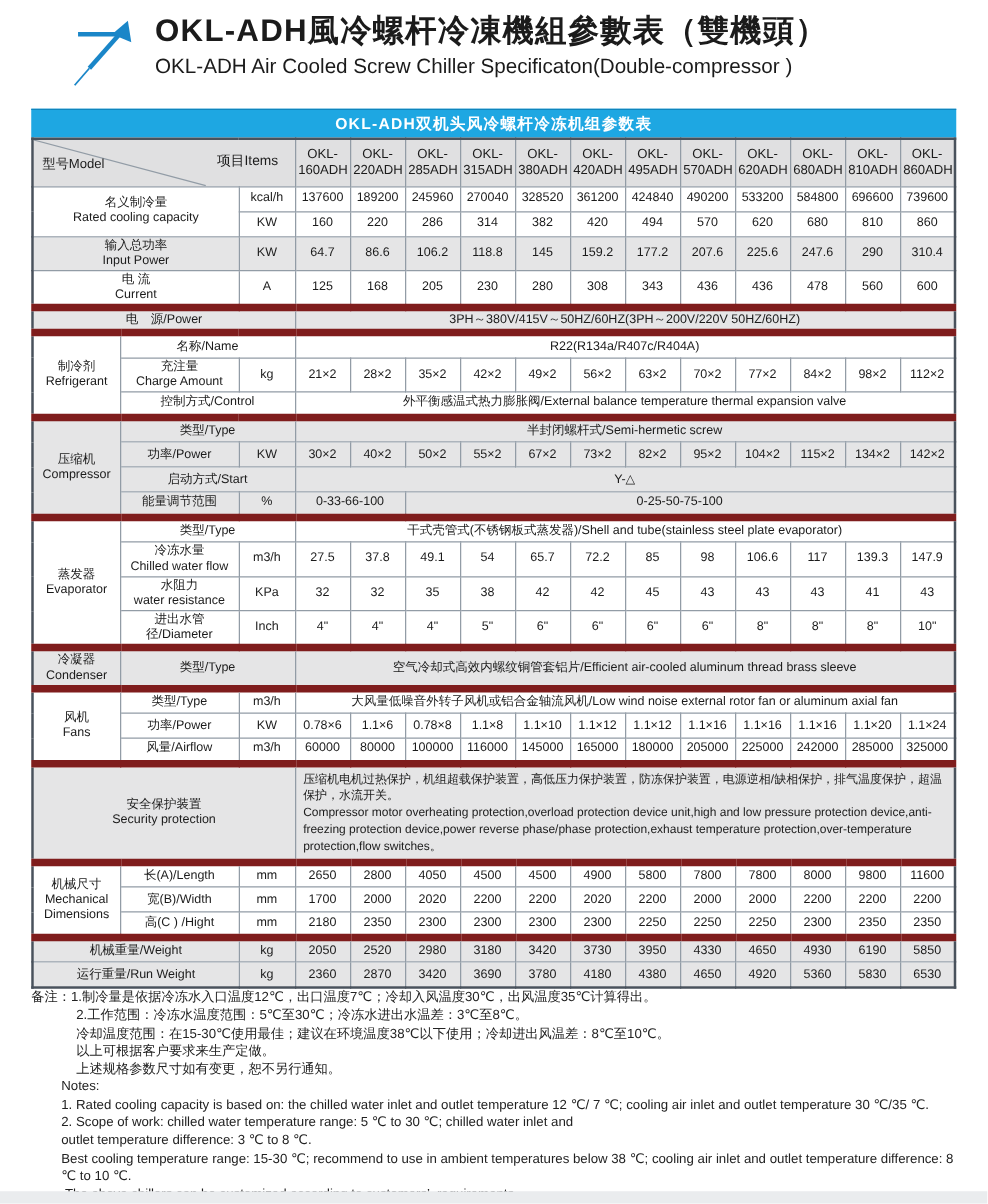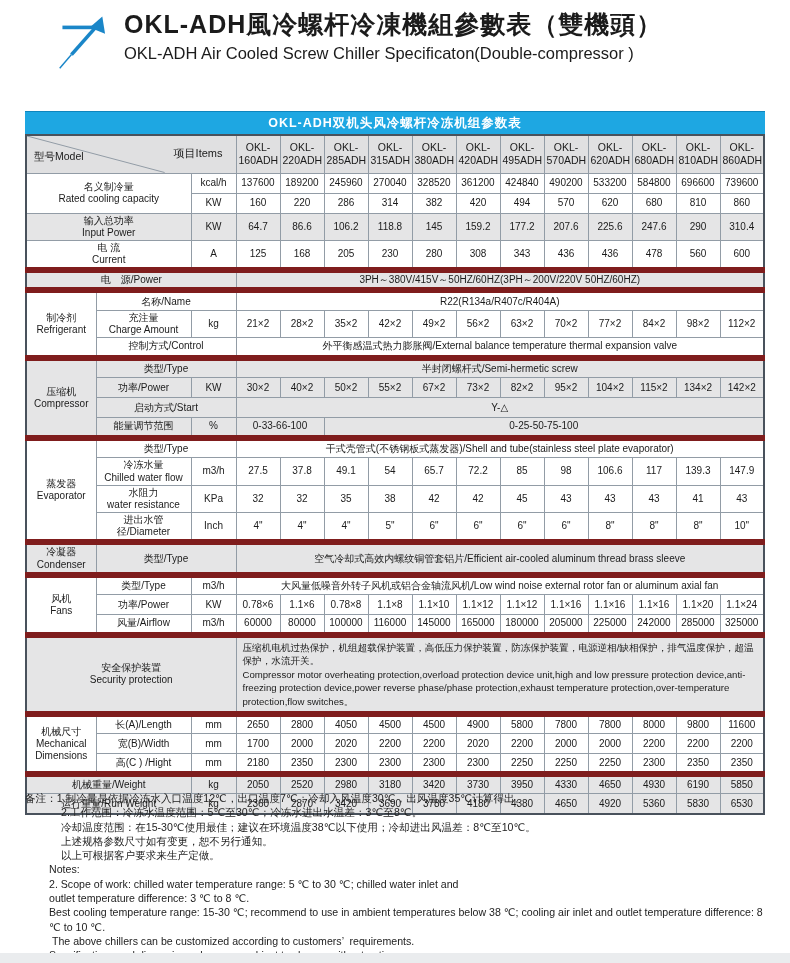--- a/index.html
+++ b/index.html
@@ -8,21 +8,21 @@
     background:#ffffff;color:#1b1b1b;
     font-family:"Liberation Sans","DejaVu Sans",sans-serif;
   }
   
   .masthead{position:absolute;left:56px;top:8px;display:flex;align-items:flex-start;}
   .logo{width:60px;height:58px;flex:0 0 auto;margin-top:4px;}
   .titles{margin-left:8px;}
   .title-zh{font-size:25px;font-weight:700;letter-spacing:1px;white-space:nowrap;}
   .title-en{font-size:16.5px;margin-top:3px;white-space:nowrap;}
   
-  .sheet{position:absolute;left:25px;top:111px;width:740px;}
+  .sheet{position:absolute;left:25px;top:87px;width:740px;}
   .banner{
     height:22px;background:#1ea7e2;color:#fff;font-size:12.5px;font-weight:700;
     display:flex;align-items:center;justify-content:center;letter-spacing:1px;
     border-top:1px solid #0f85bd;
   }
   table.spec{width:740px;border-collapse:collapse;table-layout:fixed;
     border:2px solid #49525c;font-size:10px;}
   td{border:1px solid #929ca6;text-align:center;vertical-align:middle;
     padding:1px 2px;line-height:1.22;overflow:hidden;background:#fff;}
   tr{height:20px;}
@@ -414,25 +414,26 @@
         </tr>
       </tbody>
   </table>
 </div>
 
 <div class="notes">
   <div>
       <div class="zh-line">备注：1.制冷量是依据冷冻水入口温度12℃，出口温度7℃；冷却入风温度30℃，出风温度35℃计算得出。</div>
       <div class="zh-line">2.工作范围：冷冻水温度范围：5℃至30℃；冷冻水进出水温差：3℃至8℃。</div>
       <div class="zh-line">冷却温度范围：在15-30℃使用最佳；建议在环境温度38℃以下使用；冷却进出风温差：8℃至10℃。</div>
+      <div class="zh-line">以上可根据客户要求来生产定做。</div>
       <div class="zh-line">上述规格参数尺寸如有变更，恕不另行通知。</div>
-      <div class="zh-line">以上可根据客户要求来生产定做。</div>
     </div>
   <div>
       <div class="en-line">Notes:</div>
+      <div class="en-line">1. Rated cooling capacity is based on: the chilled water inlet and outlet temperature 12 ℃/ 7 ℃; cooling air inlet and outlet temperature 30 ℃/35 ℃.</div>
       <div class="en-line">2. Scope of work: chilled water temperature range: 5 ℃ to 30 ℃; chilled water inlet and</div>
       <div class="en-line">outlet temperature difference: 3 ℃ to 8 ℃.</div>
       <div class="en-line">Best cooling temperature range: 15-30 ℃; recommend to use in ambient temperatures below 38 ℃; cooling air inlet and outlet temperature difference: 8 ℃ to 10 ℃.</div>
       <div class="en-line"> The above chillers can be customized according to customers’  requirements.</div>
       <div class="en-line">Specifications and dimensions above are subject to change without notice.</div>
     </div>
 </div>
 
 <div class="footer-strip"></div>
 

